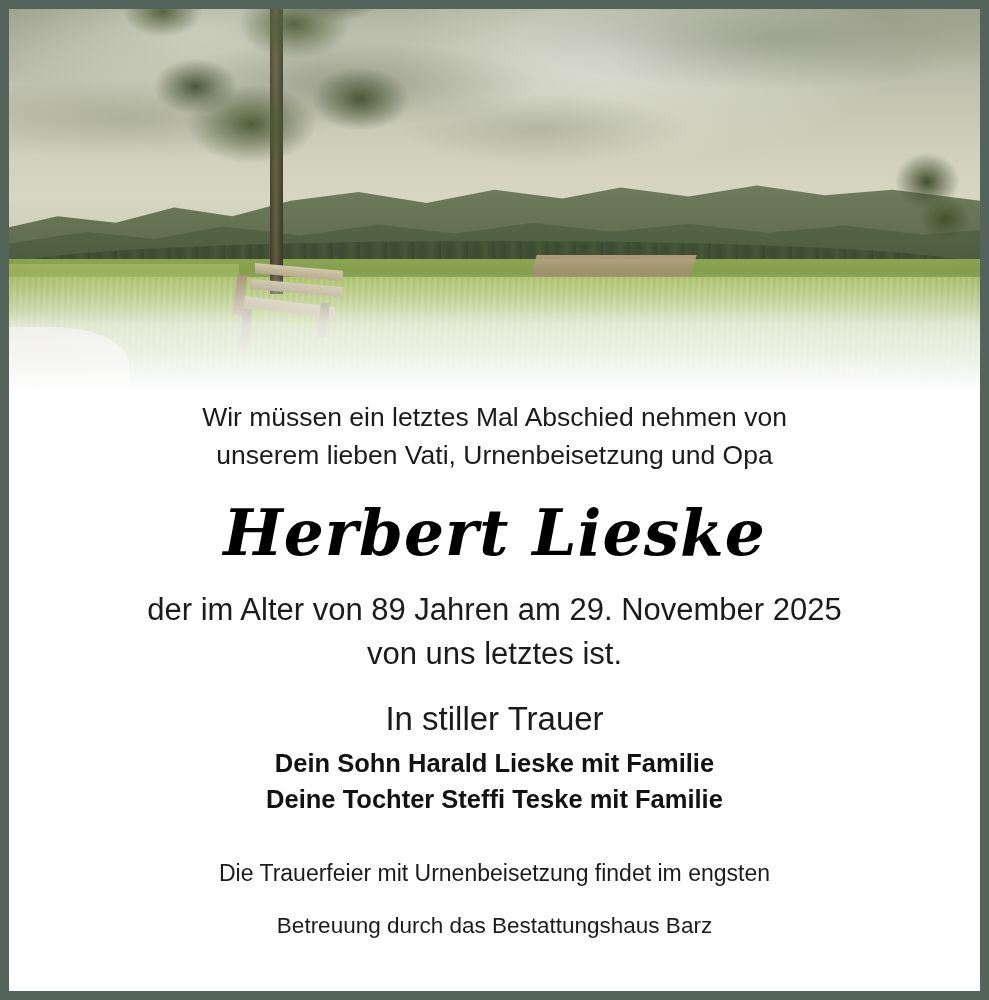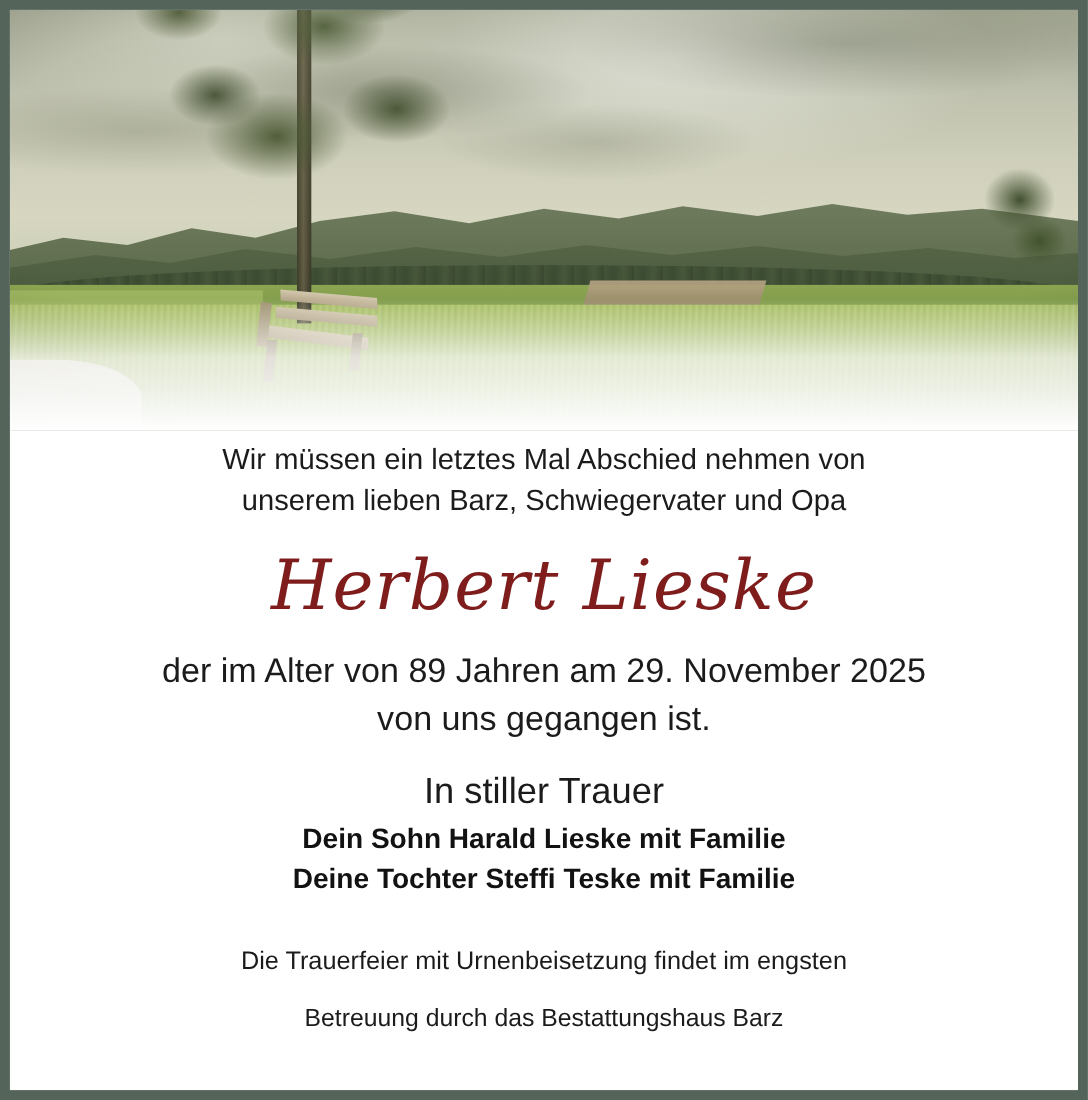--- a/index.html
+++ b/index.html
@@ -262,24 +262,24 @@
   }
   .intro {
     font-size: 26.5px;
     line-height: 1.42;
     color: #1b1b1b;
     margin-top: 8px;
   }
   .name {
     font-family: "DejaVu Serif", serif;
     font-style: italic;
-    font-weight: 400;
+    font-weight: 700;
     font-size: 63px;
     letter-spacing: 1px;
-    color: #7f1d1d;
+    color: #000000;
     margin: 26px 0 22px 0;
     line-height: 1.05;
   }
   .age-line {
     font-size: 31px;
     line-height: 1.42;
     color: #1b1b1b;
     margin-bottom: 20px;
   }
   .mourning-label {
@@ -344,28 +344,28 @@
       </div>
       <div class="photo-tone"></div>
       <div class="photo-vignette"></div>
       <div class="photo-fade"></div>
     </div>
 
     <div class="text-area">
 
       <div class="intro">
         <div>Wir müssen ein letztes Mal Abschied nehmen von</div>
-        <div>unserem lieben Barz, Schwiegervater und Opa</div>
+        <div>unserem lieben Vati, Urnenbeisetzung und Opa</div>
       </div>
 
       <div class="name">Herbert Lieske</div>
 
       <div class="age-line">
         <div>der im Alter von 89 Jahren am 29. November 2025</div>
-        <div>von uns gegangen ist.</div>
+        <div>von uns letztes ist.</div>
       </div>
 
       <div class="mourning-label">In stiller Trauer</div>
 
       <div class="mourners">
         <div>Dein Sohn Harald Lieske mit Familie</div>
         <div>Deine Tochter Steffi Teske mit Familie</div>
       </div>
 
       <div class="ceremony">

